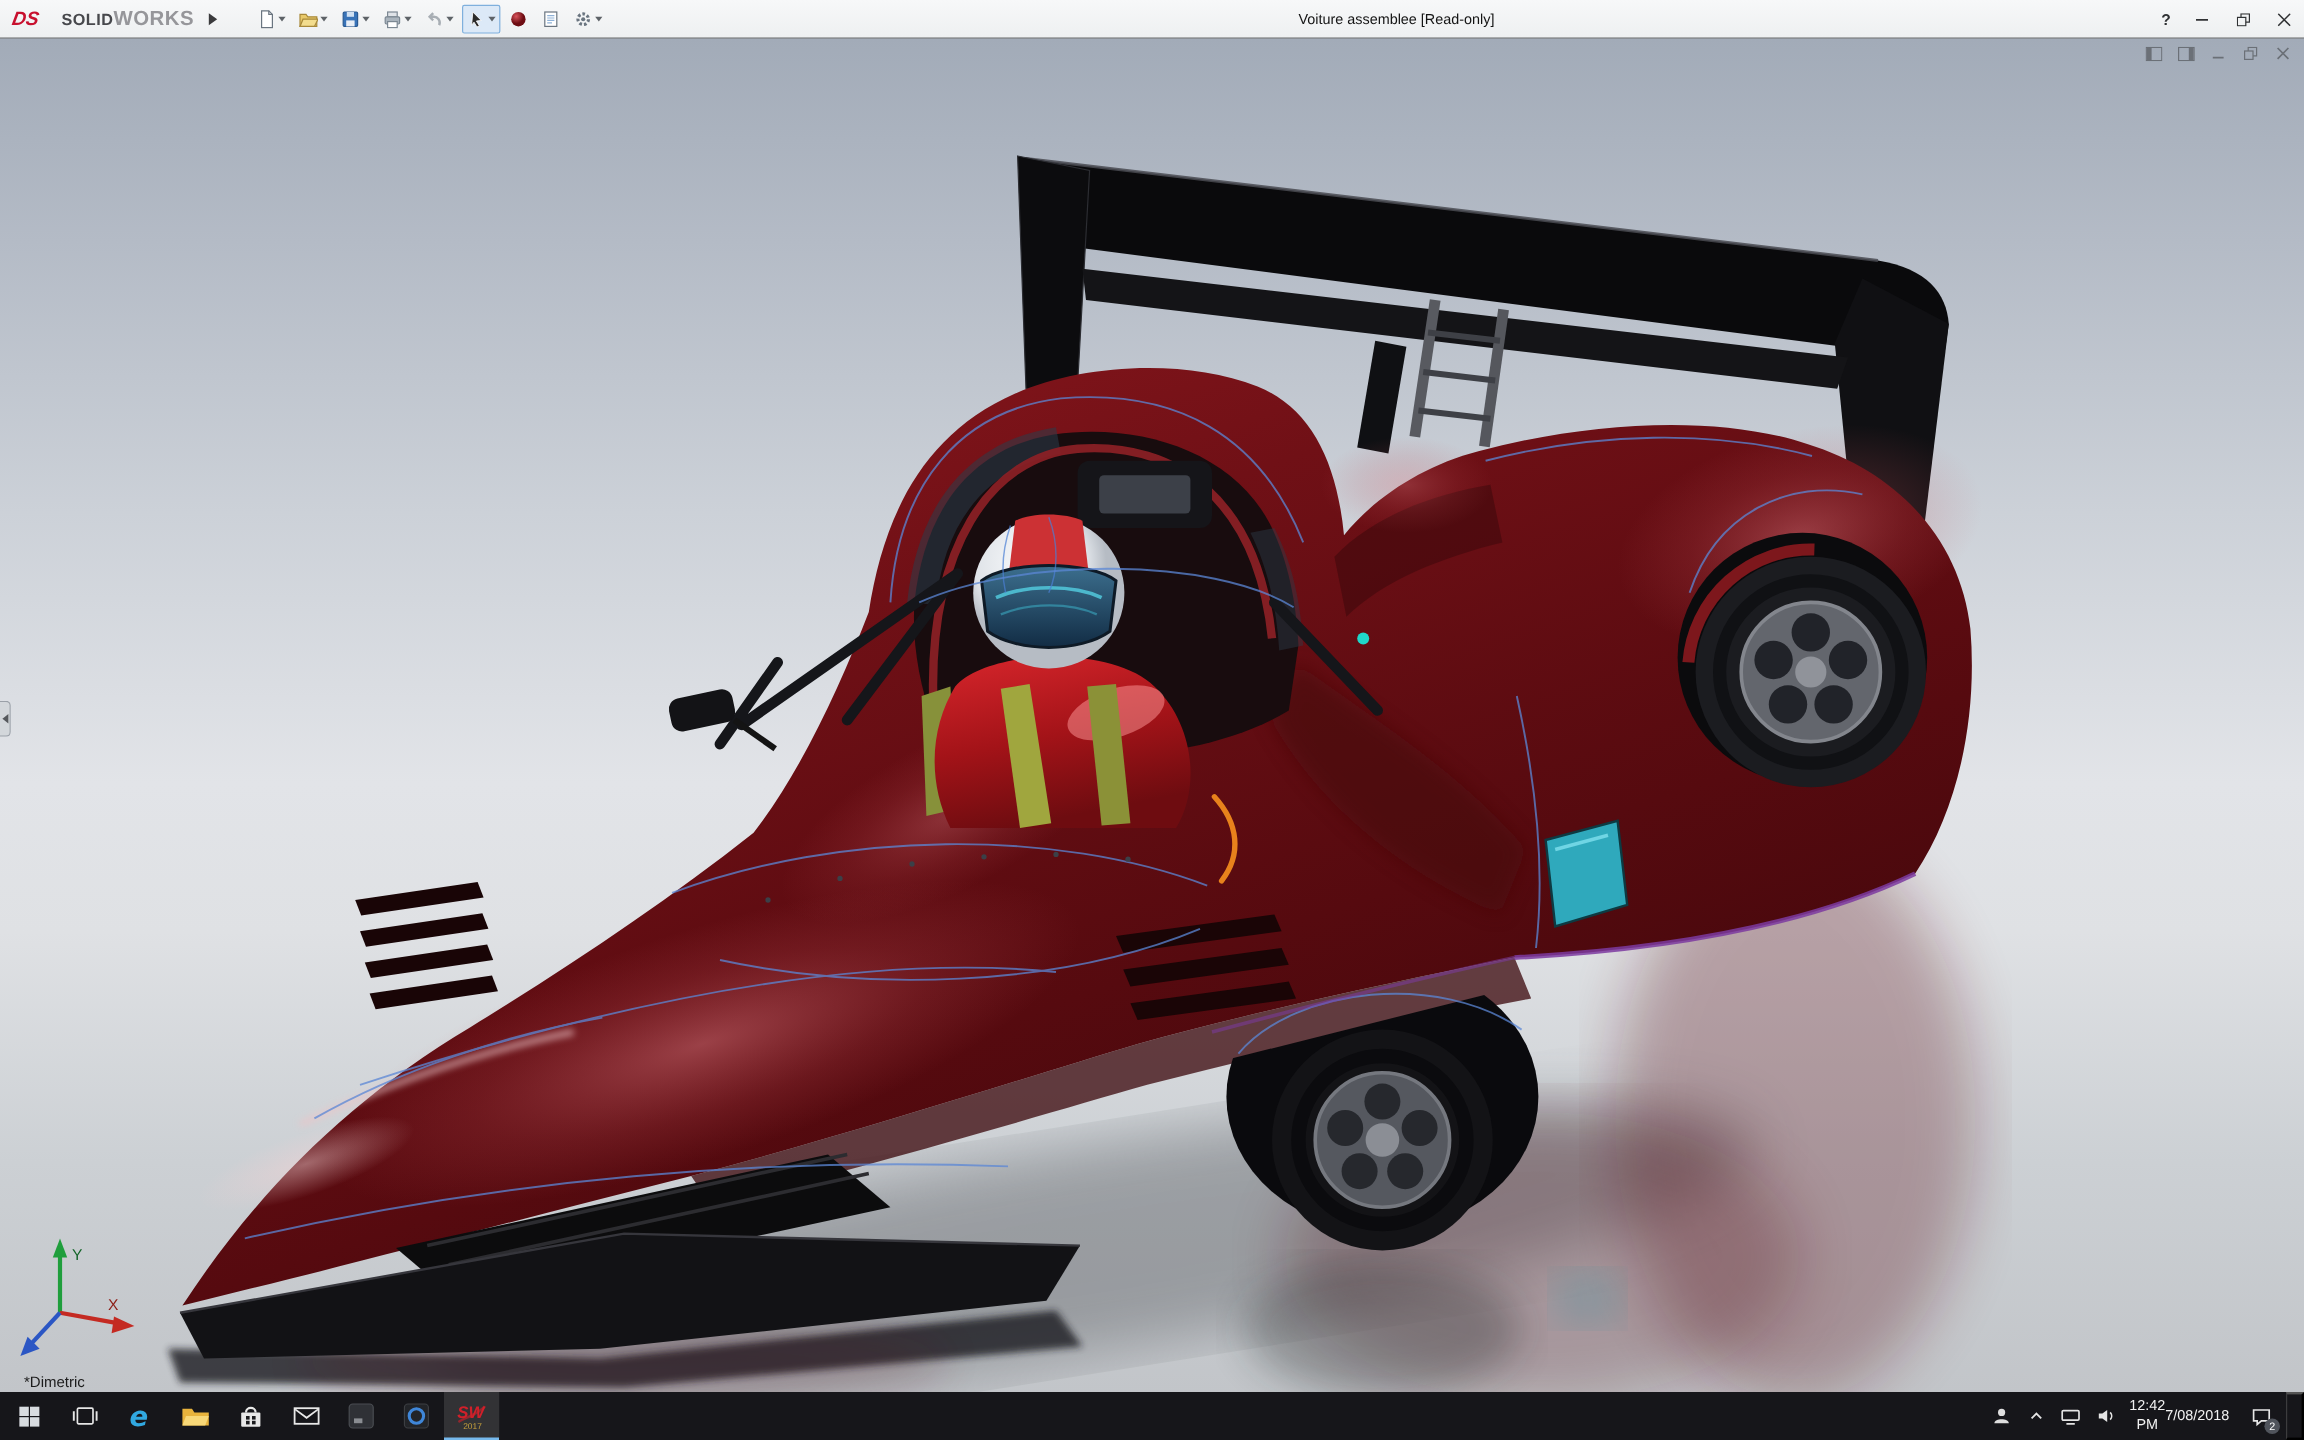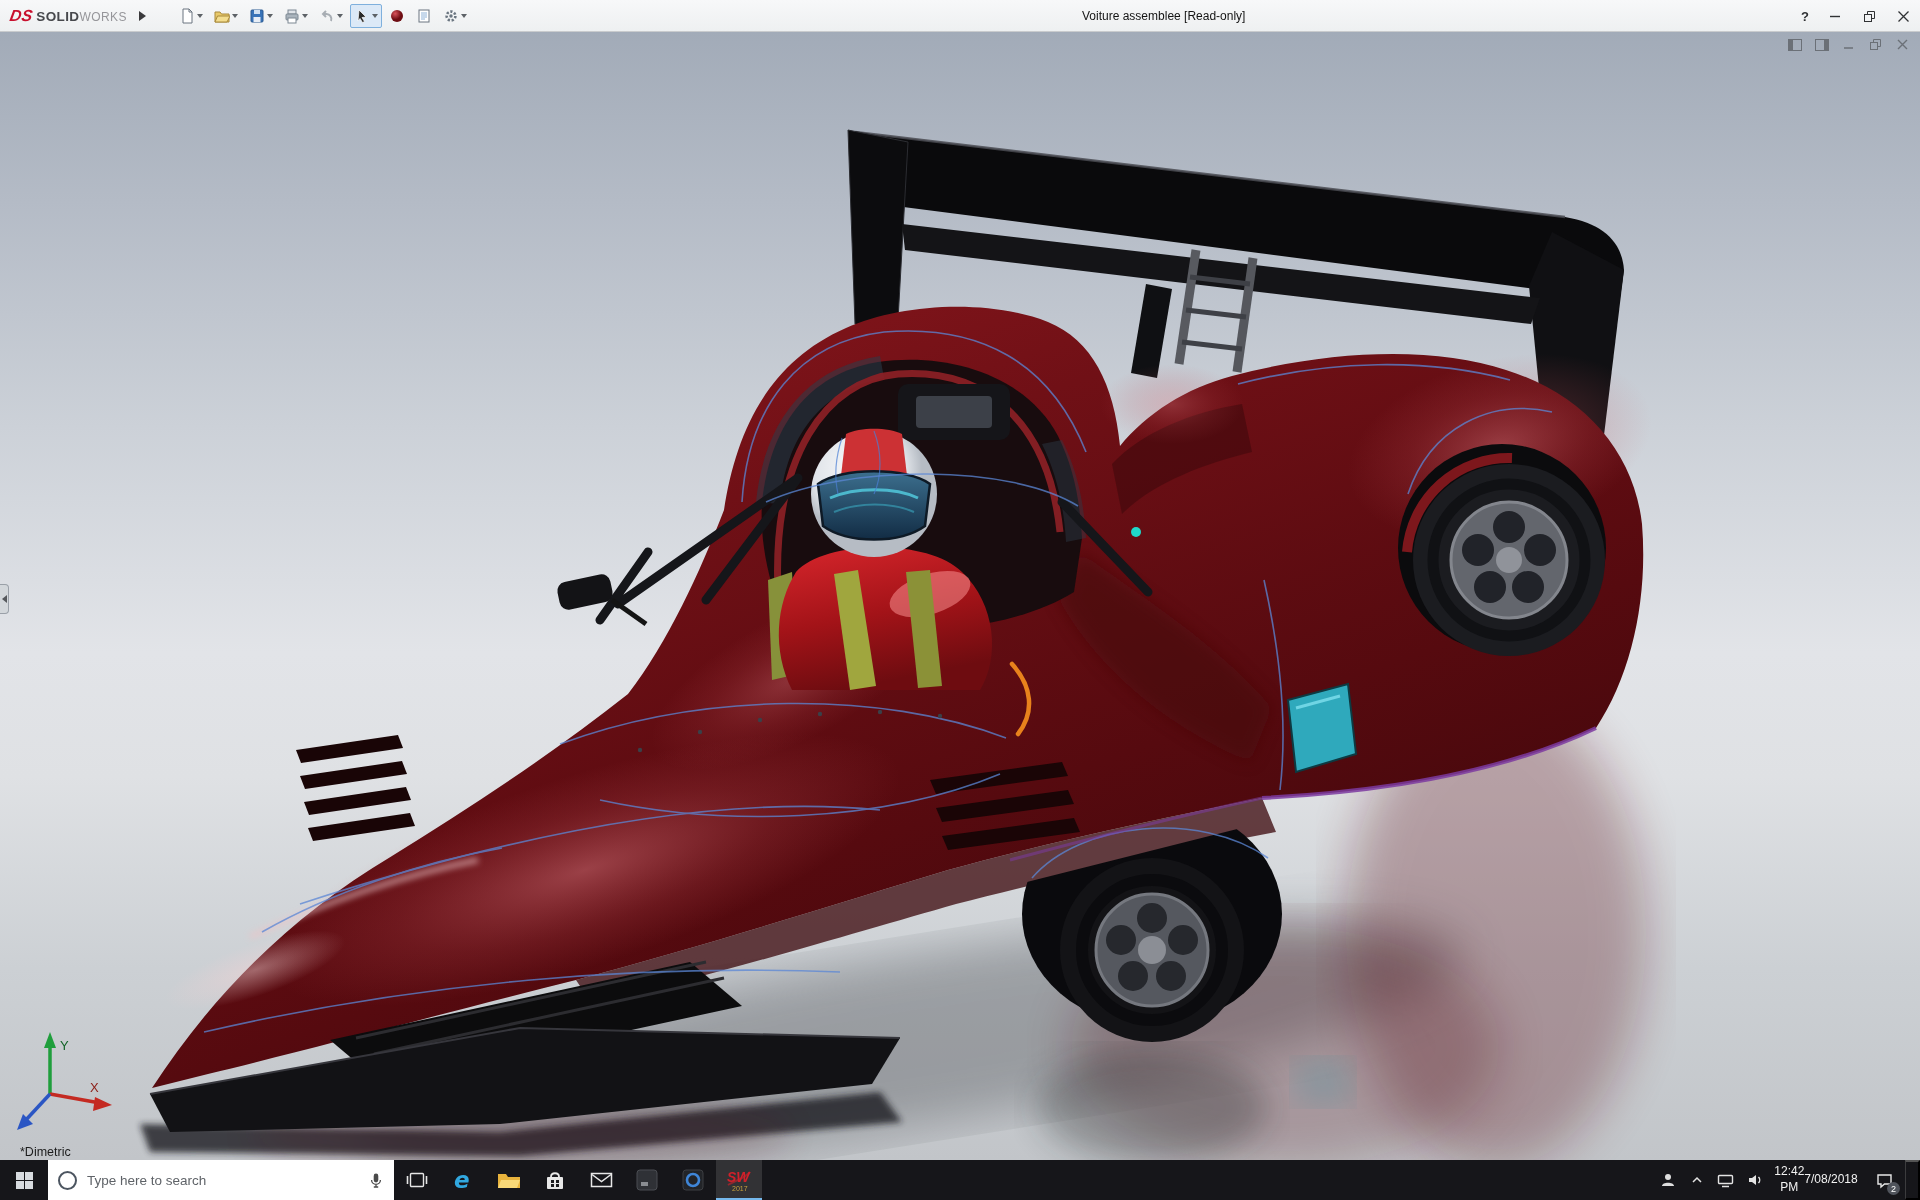--- a/index.html
+++ b/index.html
@@ -4,22 +4,22 @@
 <style>
   html,body{margin:0;padding:0;background:#000;}
   .screen{position:relative;width:1920px;height:1200px;overflow:hidden;
           font-family:"Liberation Sans","DejaVu Sans",sans-serif;-webkit-font-smoothing:antialiased;}
 
   
   .titlebar{position:absolute;top:0;left:0;right:0;height:32px;background:linear-gradient(#f7f8f9,#eef0f1);
             border-bottom:1px solid #c9cbcd;display:flex;align-items:center;box-sizing:border-box;z-index:30;}
   .brand{display:flex;align-items:baseline;gap:4px;padding:0 6px 0 10px;}
   .ds{color:#c8102e;font-style:italic;font-weight:bold;font-size:16px;display:inline-block;transform:skewX(-10deg);}
-  .sw-solid{font-weight:700;color:#47484c;font-size:13.5px;letter-spacing:.4px;}
-  .sw-works{color:#96969a;font-weight:400;font-size:12px;letter-spacing:.4px;}
+  .sw-solid{font-weight:700;color:#47484c;font-size:13.5px;letter-spacing:.4px;margin-left:15px;}
+  .sw-works{color:#96969a;font-weight:700;font-size:17px;letter-spacing:.4px;}
   .menu-expand{width:20px;height:24px;border:0;background:transparent;display:flex;align-items:center;justify-content:center;cursor:pointer;}
   .tri-right{width:0;height:0;border-top:5px solid transparent;border-bottom:5px solid transparent;border-left:7px solid #3a3a3c;}
   .qat{display:flex;align-items:center;gap:3px;margin-left:22px;}
   .tb-item{display:flex;align-items:center;padding:3px 3px;border-radius:2px;border:1px solid transparent;background:transparent;cursor:pointer;}
   .tb-item.select-active{border:1px solid #7fb0dd;background:#dce9f7;}
   .caret{margin-left:2px;width:0;height:0;border-left:3.5px solid transparent;border-right:3.5px solid transparent;border-top:4px solid #5d6267;}
   .doc-title{position:absolute;left:1082px;top:0;height:20px;line-height:32px;font-size:12px;color:#141414;}
   .tb-right{position:absolute;right:0;top:0;height:32px;display:flex;align-items:stretch;}
   .win-btn{width:34px;border:0;background:transparent;display:flex;align-items:center;justify-content:center;cursor:pointer;color:#303234;}
   .help-btn{font-size:13px;font-weight:bold;color:#2f3133;width:26px;}
@@ -410,28 +410,20 @@
   <footer class="taskbar">
     <button class="tb-cell start">
       <svg width="17" height="17">
         <rect x="0" y="0" width="8" height="8" fill="#d8dce0"></rect>
           <rect x="9" y="0" width="8" height="8" fill="#d8dce0"></rect>
         <rect x="0" y="9" width="8" height="8" fill="#d8dce0"></rect>
           <rect x="9" y="9" width="8" height="8" fill="#d8dce0"></rect>
       </svg>
     </button>
 
-    <div class="searchbox">
-      <span class="ring"></span>
-      <input type="text" placeholder="Type here to search" style="">
-      <svg width="16" height="16">
-          <path d="M8 1.6a2.3 2.3 0 0 1 2.3 2.3v4.2a2.3 2.3 0 0 1-4.6 0V3.9A2.3 2.3 0 0 1 8 1.6z" fill="#4a4a4a"></path>
-          <path d="M3.6 8a4.4 4.4 0 0 0 8.8 0M8 12.4V15M5.8 15h4.4" stroke="#4a4a4a" stroke-width="1.3" fill="none"></path>
-        </svg>
-    </div>
 
     <button class="tb-cell app">
       <svg width="22" height="20">
           <rect x="4.5" y="3.5" width="13" height="13" rx="1" fill="none" stroke="#e6e6e6" stroke-width="1.4"></rect>
           <path d="M1.5 6v8M20.5 6v8" stroke="#e6e6e6" stroke-width="1.6"></path>
         </svg>
     </button>
     <button class="tb-cell app">
       <svg width="24" height="24">
           <text x="3" y="20" font-size="23" font-weight="bold" font-style="italic" fill="#31a8e0" font-family="DejaVu Sans,sans-serif">e</text>

